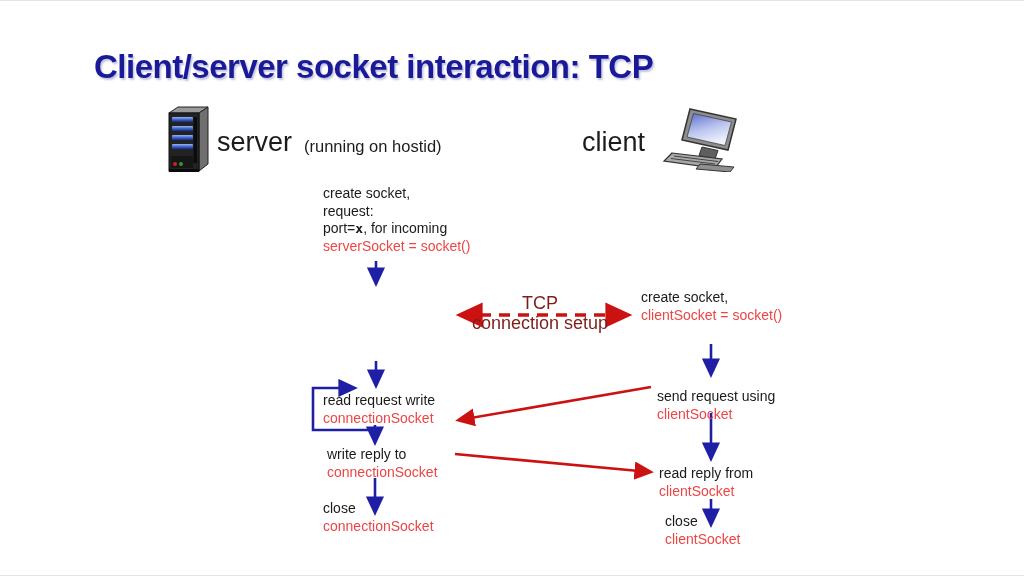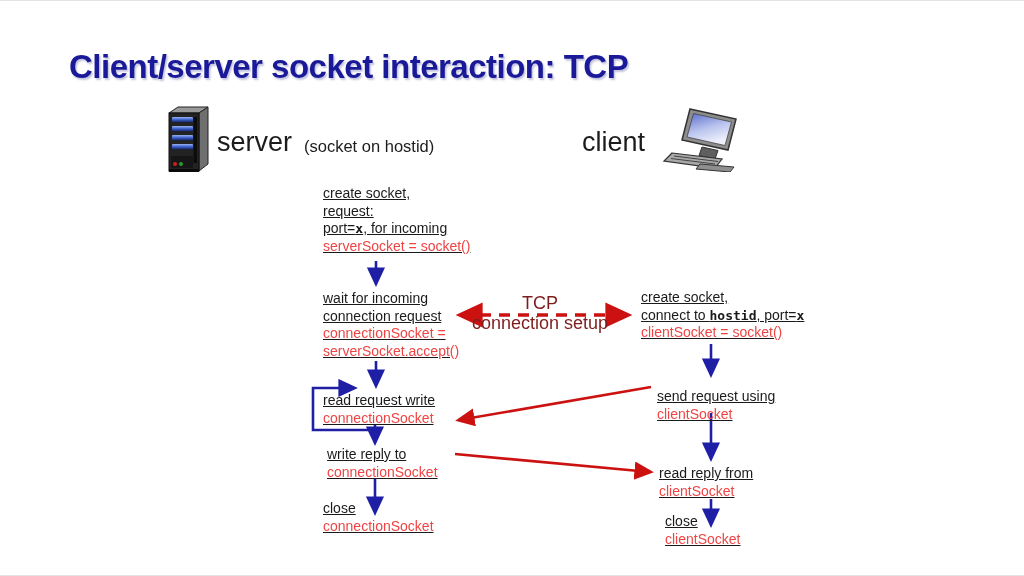--- a/index.html
+++ b/index.html
@@ -2,29 +2,29 @@
 <html><head>
 <meta charset="utf-8">
 <style>
   html,body{margin:0;padding:0;background:#fff;}
   .slide{
     position:relative;width:1024px;height:576px;background:#ffffff;overflow:hidden;
     font-family:"Liberation Sans","DejaVu Sans",sans-serif;color:#1a1a1a;
     border-top:1px solid #e3e3e3;border-bottom:1px solid #e3e3e3;box-sizing:border-box;
   }
   .title{
-    position:absolute;left:69px;top:47px;margin:0;
+    position:absolute;left:94px;top:47px;margin:0;
     font-size:33px;font-weight:bold;color:#1a1a99;letter-spacing:-0.5px;
     text-shadow:1.5px 1.5px 2px rgba(120,120,180,0.45);
   }
   .host-label{position:absolute;font-size:27px;color:#1c1c1c;}
   .host-sub{position:absolute;font-size:16.5px;color:#1c1c1c;}
   .icon{position:absolute;}
   .arrows{position:absolute;left:0;top:0;pointer-events:none;}
-  .step{position:absolute;font-size:14px;line-height:17.5px;white-space:nowrap;text-decoration:underline;}
+  .step{position:absolute;font-size:14px;line-height:17.5px;white-space:nowrap;}
   .ln{display:block;color:#1a1a1a;}
   .code{color:#ef4444;}
   .mono{font-family:"DejaVu Sans Mono","Liberation Mono",monospace;font-weight:bold;font-size:13px;}
   .tcp-label{
     position:absolute;left:452px;top:292px;width:176px;text-align:center;
     font-size:18px;line-height:20px;color:#7f1d1d;
   }
   .tcp-label .l2{display:block;margin-top:0;}
 </style>
 </head>
@@ -49,21 +49,21 @@
     <rect x="8" y="20" width="21" height="5.5" rx="1" fill="url(#bay)"></rect>
     <rect x="8" y="29" width="21" height="5.5" rx="1" fill="url(#bay)"></rect>
     <rect x="8" y="38" width="21" height="5.5" rx="1" fill="url(#bay)"></rect>
     <rect x="29.5" y="11" width="3.5" height="46" fill="#0c0c0c"></rect>
     <rect x="7" y="50" width="22" height="12" fill="#161616"></rect>
     <circle cx="11" cy="58" r="2" fill="#cc2222"></circle>
     <circle cx="17" cy="58" r="2" fill="#2c9a2c"></circle>
     <rect x="5" y="63" width="30" height="3" fill="#0a0a0a"></rect>
   </svg>
   <span class="host-label" style="left:217px;top:126px">server</span>
-  <span class="host-sub" style="left:304px;top:136px">(socket on hostid)</span>
+  <span class="host-sub" style="left:304px;top:136px">(running on hostid)</span>
 
   <span class="host-label" style="left:582px;top:126px">client</span>
   <svg class="icon" style="left:660px;top:107px" width="84" height="64" viewBox="0 0 84 64">
     <defs>
       <linearGradient id="scr" x1="0" y1="0" x2="0.4" y2="1">
         <stop offset="0" stop-color="#5a6ccc"></stop>
           <stop offset="0.55" stop-color="#b9c3ee"></stop>
           <stop offset="1" stop-color="#eef1fb"></stop>
       </linearGradient>
     </defs>
@@ -102,45 +102,38 @@
     <line x1="455" y1="453" x2="650" y2="471" stroke="#cc1111" stroke-width="2.6" marker-end="url(#mr)"></line>
   </svg>
 
   <div class="step" style="left:323px;top:184px">
     <span class="ln">create socket,</span>
     <span class="ln">request:</span>
     <span class="ln"><span>port=</span><span class="mono">x</span><span>, for incoming</span></span>
     <span class="ln code">serverSocket = socket()</span>
   </div>
 
-  <div class="step" style="left:323px;top:289px">
-    <span class="ln">wait for incoming</span>
-    <span class="ln">connection request</span>
-    <span class="ln code">connectionSocket =</span>
-    <span class="ln code">serverSocket.accept()</span>
-  </div>
 
   <div class="step" style="left:323px;top:391px">
     <span class="ln">read request write</span>
     <span class="ln code">connectionSocket</span>
   </div>
 
   <div class="step" style="left:327px;top:445px">
     <span class="ln">write reply to</span>
     <span class="ln code">connectionSocket</span>
   </div>
 
   <div class="step" style="left:323px;top:499px">
     <span class="ln">close</span>
     <span class="ln code">connectionSocket</span>
   </div>
 
   <div class="step" style="left:641px;top:288px">
     <span class="ln">create socket,</span>
-    <span class="ln"><span>connect to </span><span class="mono">hostid</span><span>, port=</span><span class="mono">x</span></span>
     <span class="ln code">clientSocket = socket()</span>
   </div>
 
   <div class="step" style="left:657px;top:387px">
     <span class="ln">send request using</span>
     <span class="ln code">clientSocket</span>
   </div>
 
   <div class="step" style="left:659px;top:464px">
     <span class="ln">read reply from</span>

